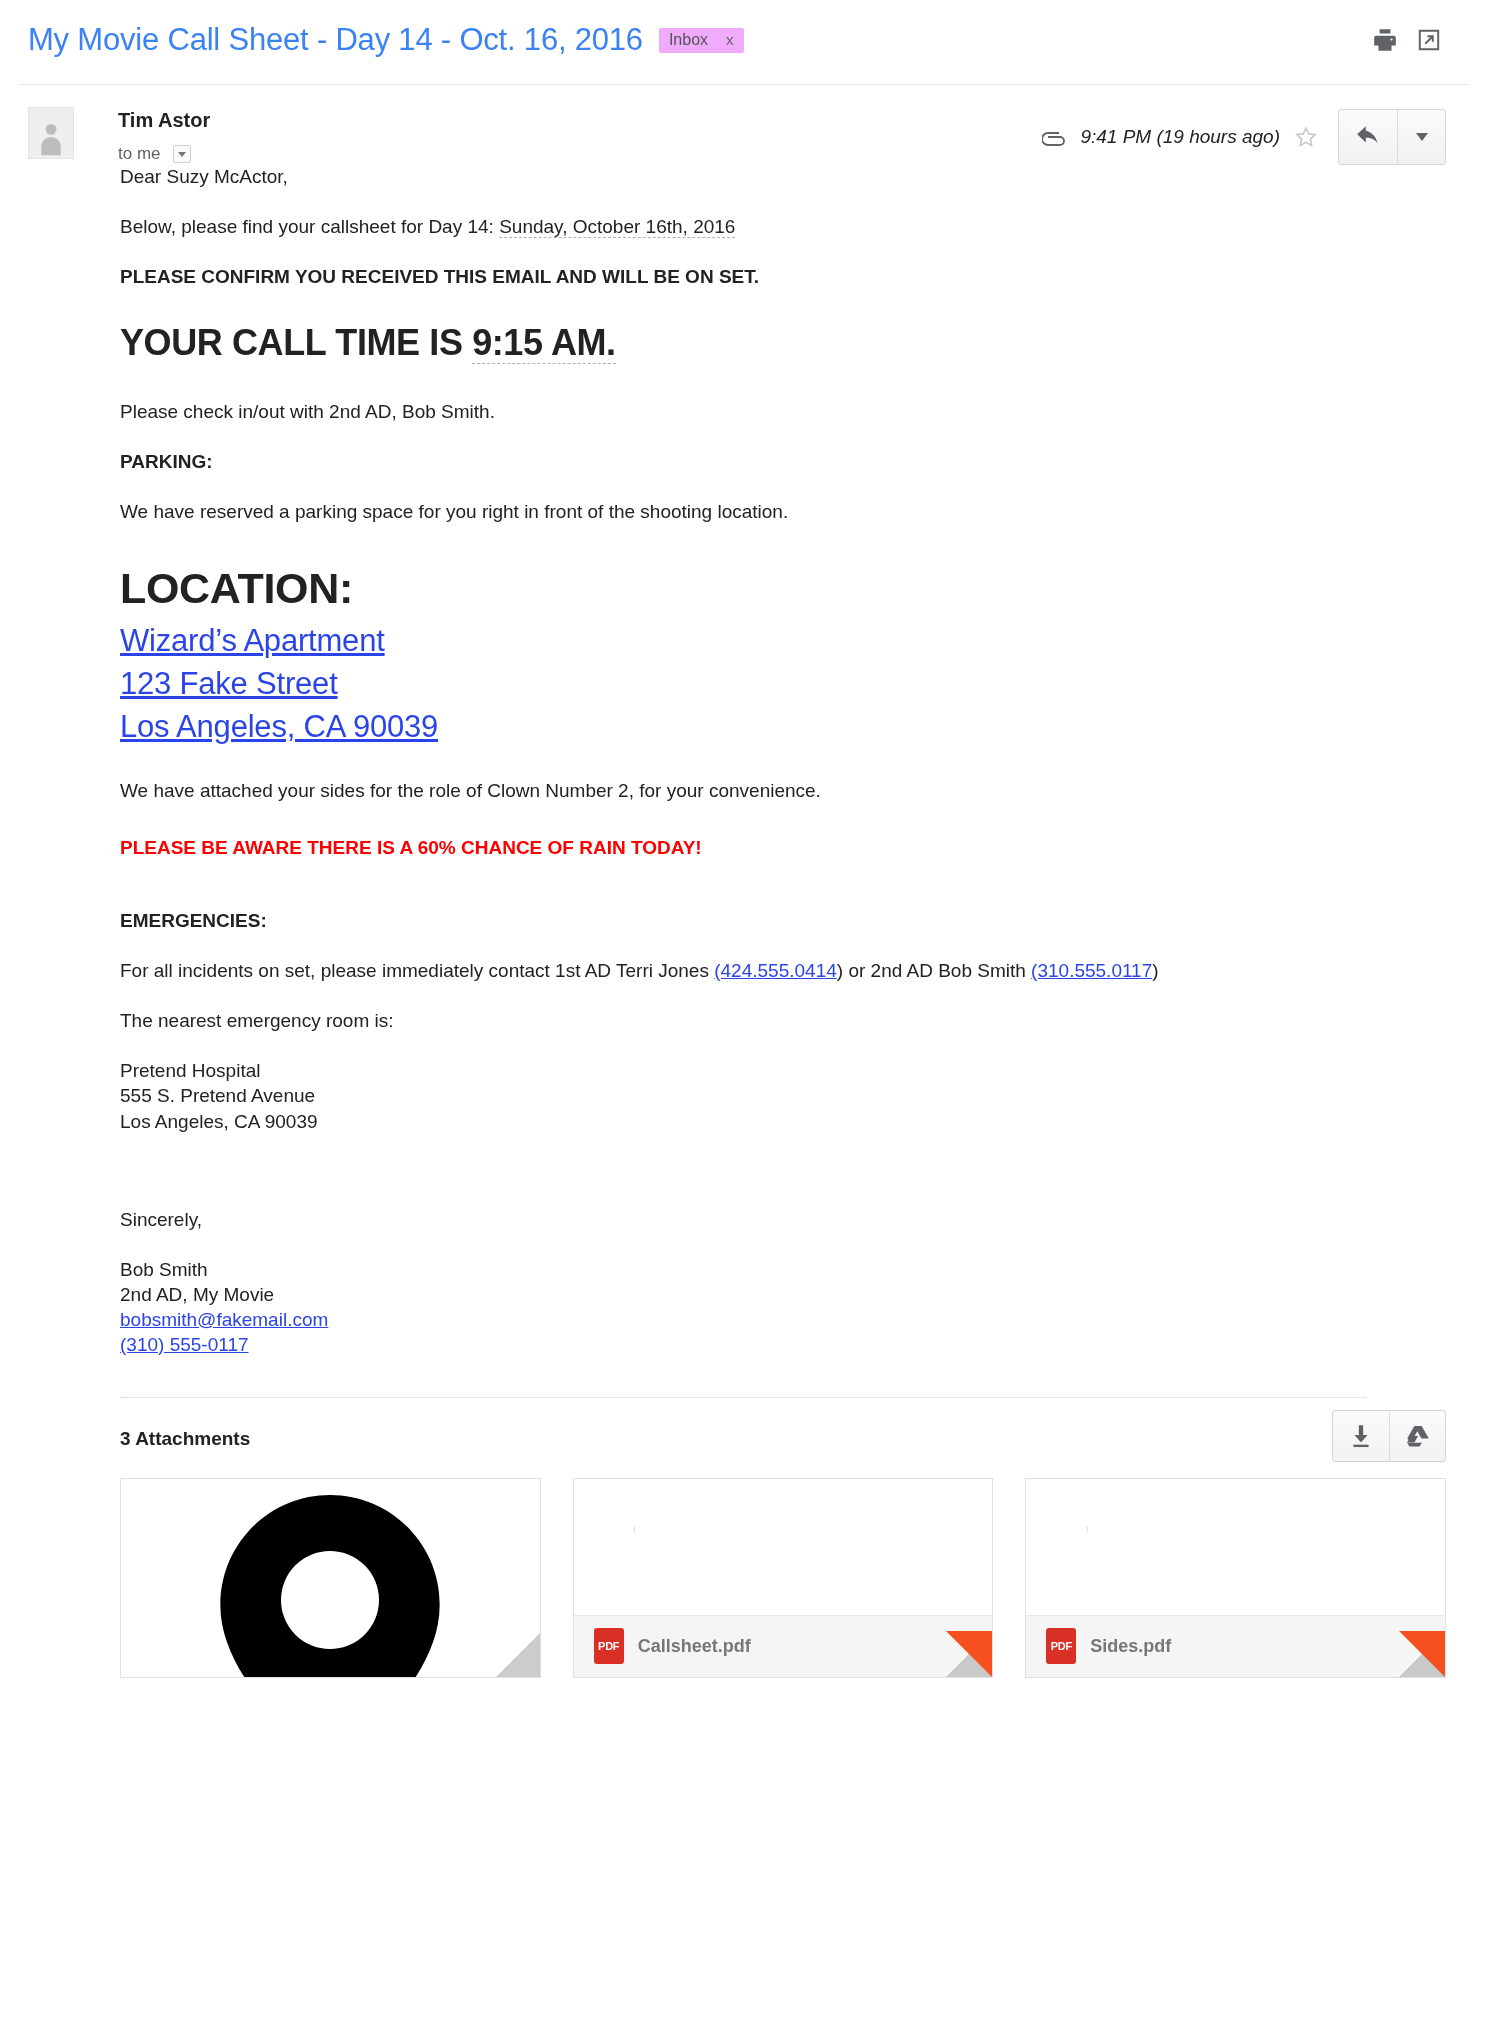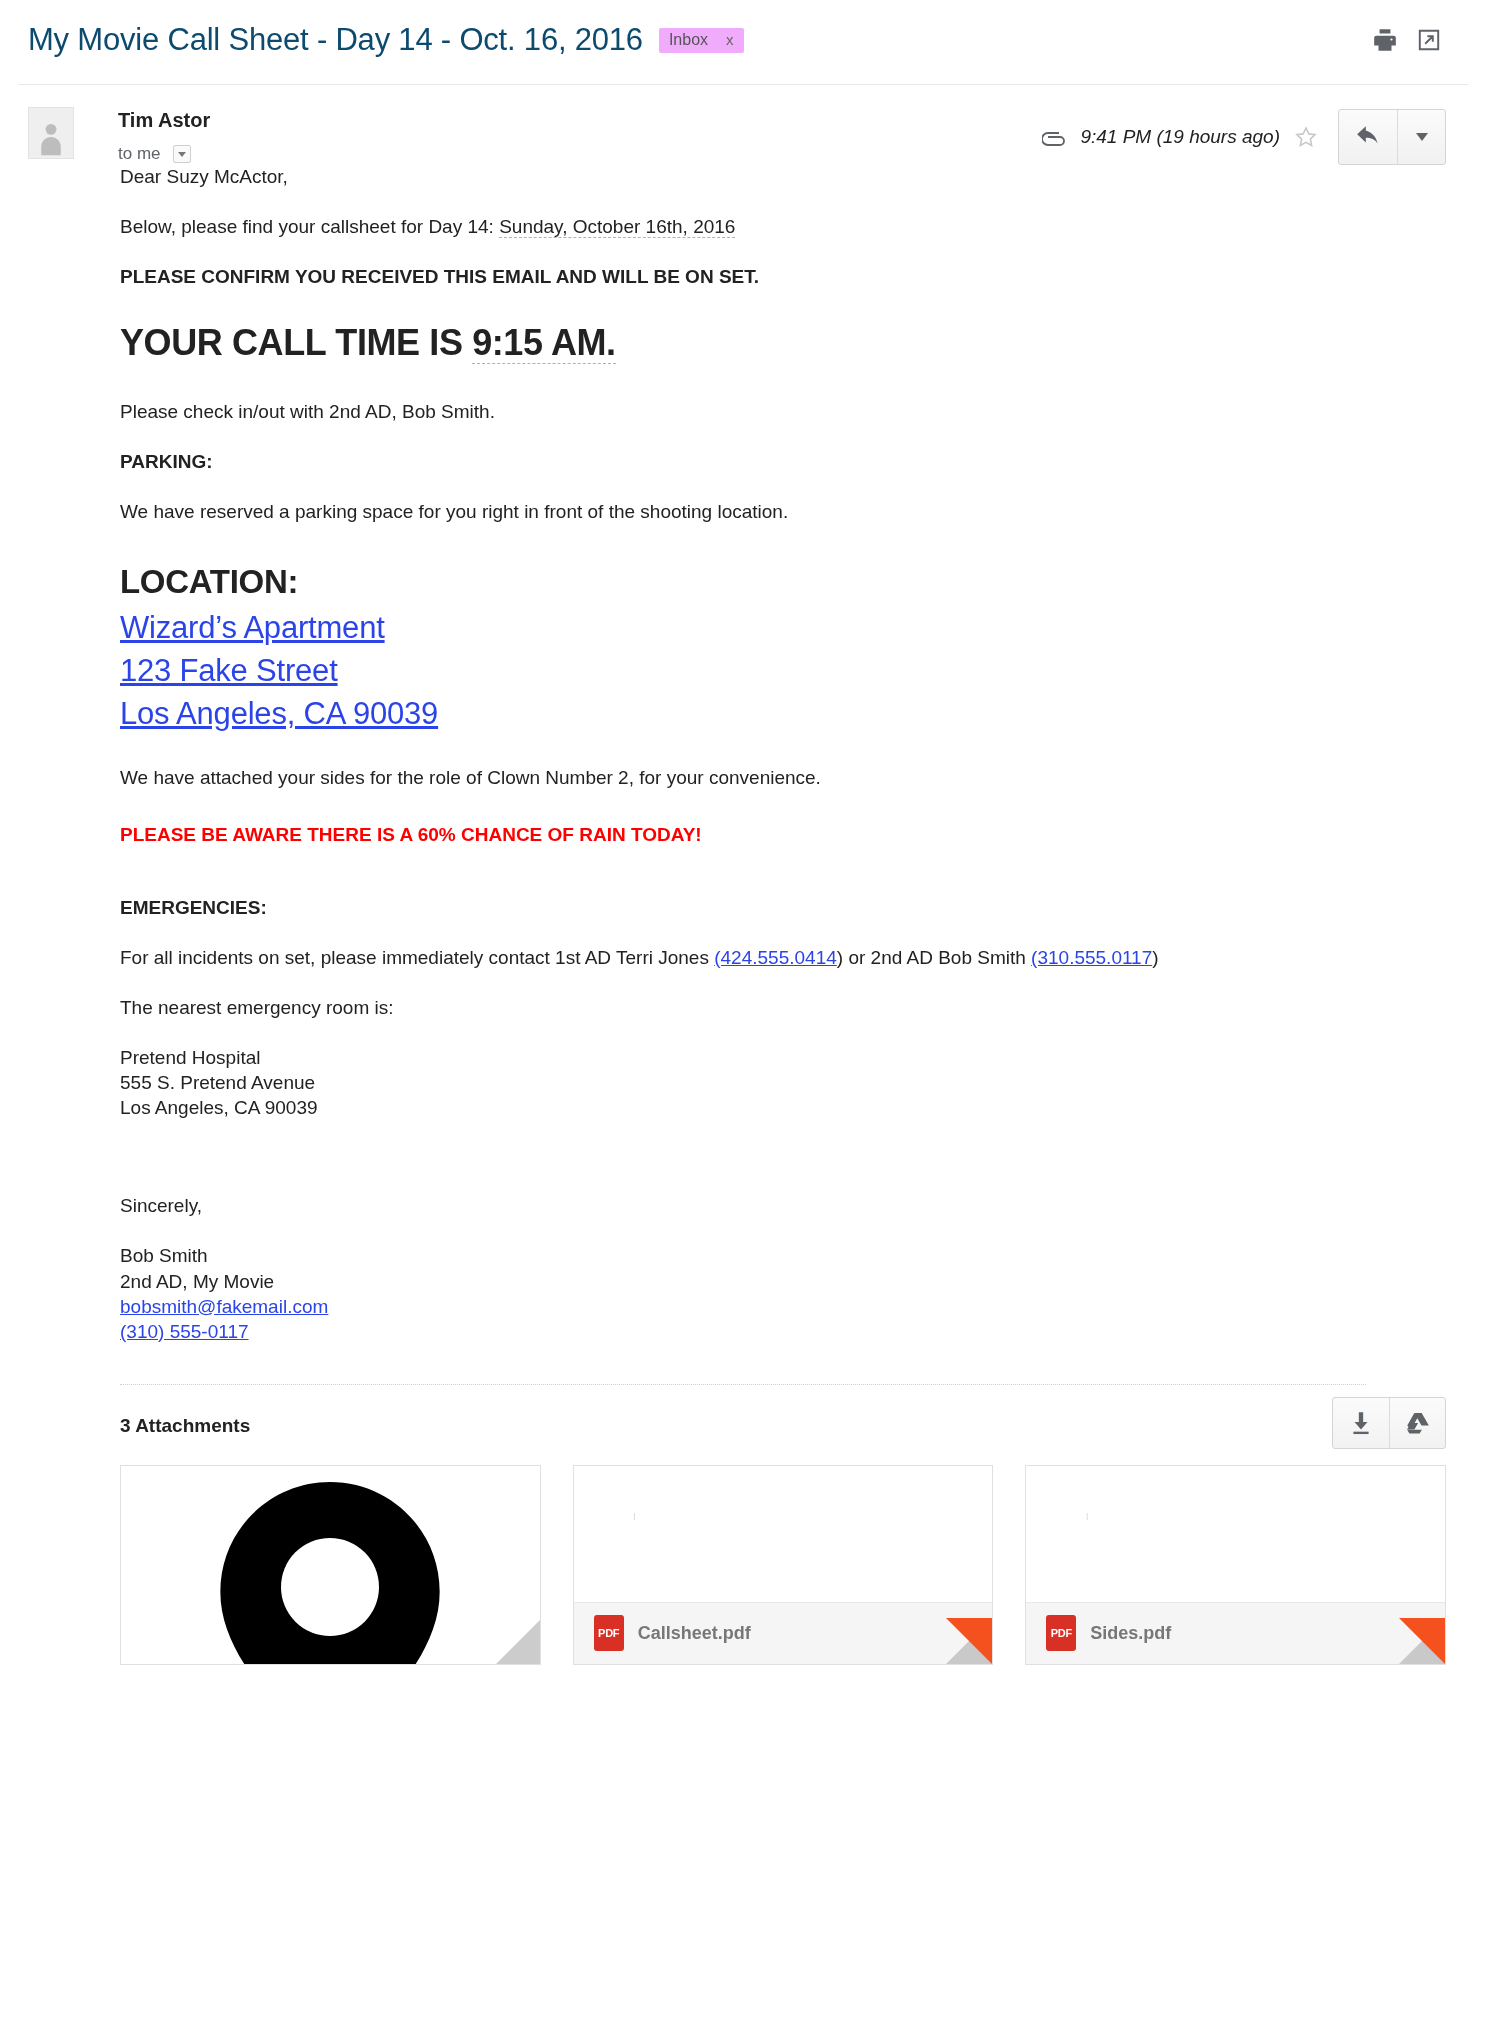--- a/index.html
+++ b/index.html
@@ -19,21 +19,21 @@
 
   
   .subject-bar {
     display: flex;
     align-items: center;
     padding: 22px 40px 26px 28px;
   }
   .subject-title {
     font-size: 31px;
     font-weight: 400;
-    color: #0c4a6e;
+    color: #3b82f6;
     letter-spacing: -0.2px;
     white-space: nowrap;
   }
   .inbox-chip {
     margin-left: 16px;
     background: #f0abfc;
     color: #555;
     font-size: 16px;
     padding: 4px 10px 5px 10px;
     border-radius: 2px;
@@ -129,21 +129,21 @@
     border-bottom: 1px dashed #b0b0b0;
   }
   .bold-line { font-weight: bold; }
   .huge {
     font-size: 36px;
     font-weight: bold;
     margin: 30px 0 32px 0;
     letter-spacing: -0.4px;
   }
   .loc-head {
-    font-size: 33px;
+    font-size: 43px;
     font-weight: bold;
     margin: 36px 0 2px 0;
     letter-spacing: -0.3px;
   }
   .addr-link {
     display: block;
     font-size: 31px;
     color: #2b44e8;
     text-decoration: underline;
     line-height: 1.39;

